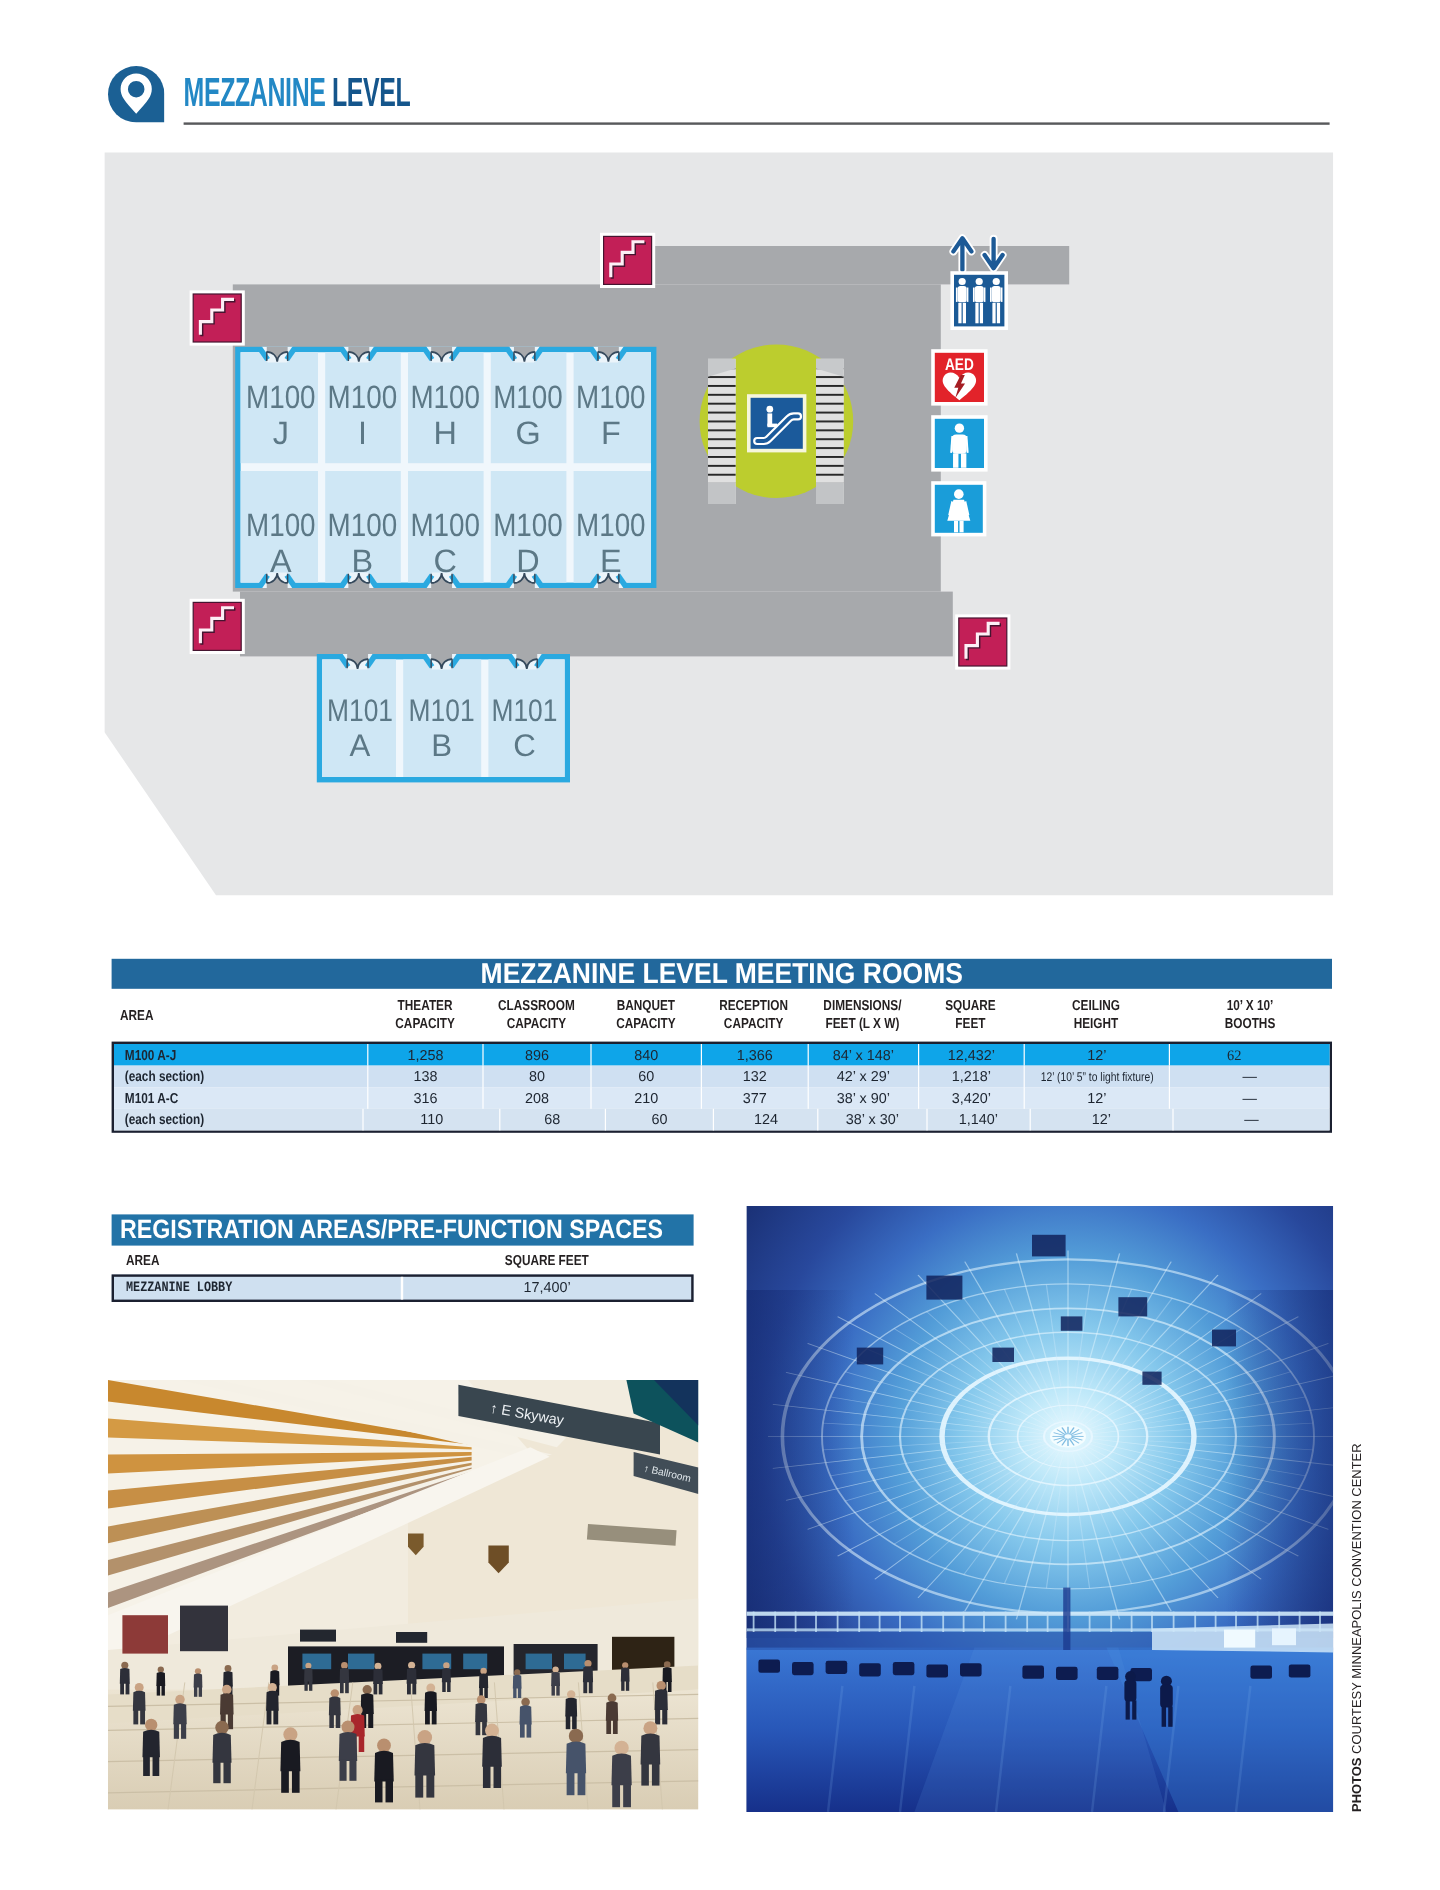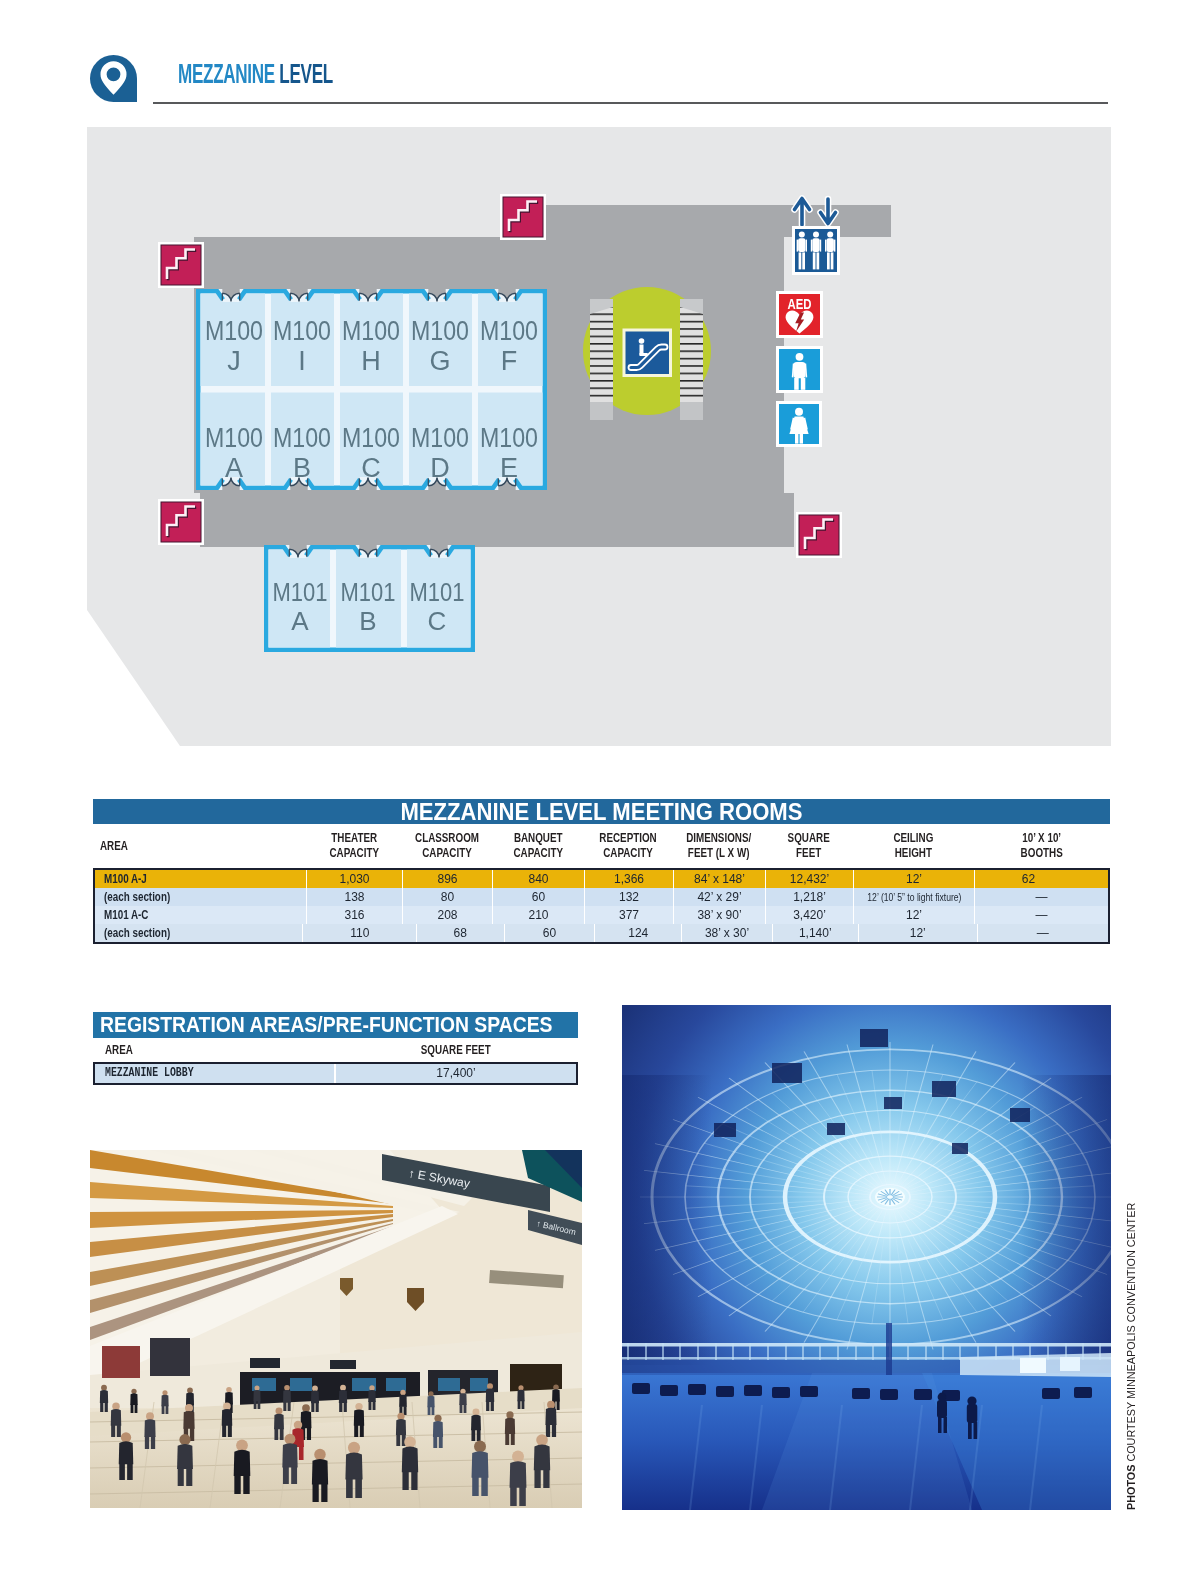--- a/index.html
+++ b/index.html
@@ -11,21 +11,21 @@
 </style>
 </head>
 <body>
 <div class="page">
 
 <svg class="abs" style="left:90px;top:54px;" width="47" height="48" viewBox="0 0 47 48">
   <path d="M47 48 L23.5 48 A23.5 23.5 0 1 1 47 24.5 Z" fill="#1b6094"></path>
   <path fill-rule="evenodd" fill="#ffffff" d="M23.5 7.2 A13 13 0 0 1 36.5 20.2 C36.5 26.2 33.2 30.2 23.5 40.8 C13.8 30.2 10.5 26.2 10.5 20.2 A13 13 0 0 1 23.5 7.2 Z M23.5 13.4 A6.9 6.9 0 1 0 23.5 27.2 A6.9 6.9 0 0 0 23.5 13.4 Z"></path>
 </svg>
 
-<div class="abs" style="left:153px;top:58px;width:600px;font-size:28px;font-weight:bold;letter-spacing:-0.5px;margin-left:25px;">
+<div class="abs" style="left:153px;top:58px;width:600px;font-size:34px;font-weight:bold;letter-spacing:-0.5px;">
   <span style="display:inline-block;transform:scaleX(0.61);transform-origin:0 50%;white-space:nowrap;"><span style="color:#2388c5;">MEZZANINE</span> <span style="color:#15568c;">LEVEL</span></span>
 </div>
 
 <div class="abs" style="left:153px;top:102px;width:955px;height:2px;background:#58595b;"></div>
 
 <svg class="abs" style="left:87px;top:125px;" width="1024" height="622" viewBox="87 125 1024 622">
 <defs>
   <pattern id="steps" x="590" y="306" width="23" height="7.4" patternUnits="userSpaceOnUse">
     <rect width="23" height="7.4" fill="#e0e0e0"></rect>
     <rect width="23" height="1.6" fill="#262626"></rect>
@@ -263,30 +263,30 @@
     <div style="width:92px;"><span class="czc">BANQUET<br>CAPACITY</span></div>
     <div style="width:89px;"><span class="czc">RECEPTION<br>CAPACITY</span></div>
     <div style="width:92px;"><span class="czc">DIMENSIONS/<br>FEET (L X W)</span></div>
     <div style="width:88px;"><span class="czc">SQUARE<br>FEET</span></div>
     <div style="width:121px;"><span class="czc">CEILING<br>HEIGHT</span></div>
     <div style="width:136px;"><span class="czc">10’ X 10’<br>BOOTHS</span></div>
   </div>
 
   <div style="border:2px solid #1b2030;font-size:12px;color:#1d2530;">
 
-    <div style="display:flex;height:18px;line-height:18px;background:#eab308;text-align:center;">
+    <div style="display:flex;height:18px;line-height:18px;background:#0ea5e9;text-align:center;">
       <div style="width:211px;text-align:left;padding-left:9px;box-sizing:border-box;font-weight:bold;"><span class="cz">M100 A-J</span></div>
-      <div style="width:96px;border-left:1.5px solid #fff;box-sizing:border-box;">1,030</div>
+      <div style="width:96px;border-left:1.5px solid #fff;box-sizing:border-box;">1,258</div>
       <div style="width:90px;border-left:1.5px solid #fff;box-sizing:border-box;">896</div>
       <div style="width:92px;border-left:1.5px solid #fff;box-sizing:border-box;">840</div>
       <div style="width:89px;border-left:1.5px solid #fff;box-sizing:border-box;">1,366</div>
       <div style="width:92px;border-left:1.5px solid #fff;box-sizing:border-box;">84’ x 148’</div>
       <div style="width:88px;border-left:1.5px solid #fff;box-sizing:border-box;">12,432’</div>
       <div style="width:121px;border-left:1.5px solid #fff;box-sizing:border-box;">12’</div>
-      <div style="width:108px;border-left:1.5px solid #fff;box-sizing:border-box;">62</div>
+      <div style="width:108px;border-left:1.5px solid #fff;box-sizing:border-box;font-family:Liberation Serif, serif;">62</div>
     </div>
 
     <div style="display:flex;height:18px;line-height:18px;background:#cfe0f2;text-align:center;">
       <div style="width:211px;text-align:left;padding-left:9px;box-sizing:border-box;font-weight:bold;"><span class="cz">(each section)</span></div>
       <div style="width:96px;border-left:1.5px solid #fff;box-sizing:border-box;">138</div>
       <div style="width:90px;border-left:1.5px solid #fff;box-sizing:border-box;">80</div>
       <div style="width:92px;border-left:1.5px solid #fff;box-sizing:border-box;">60</div>
       <div style="width:89px;border-left:1.5px solid #fff;box-sizing:border-box;">132</div>
       <div style="width:92px;border-left:1.5px solid #fff;box-sizing:border-box;">42’ x 29’</div>
       <div style="width:88px;border-left:1.5px solid #fff;box-sizing:border-box;">1,218’</div>

